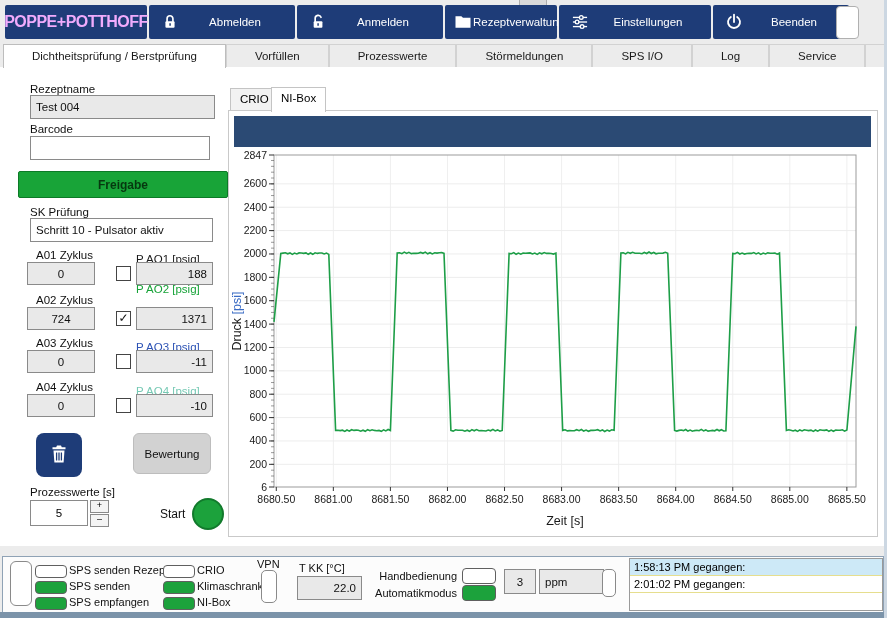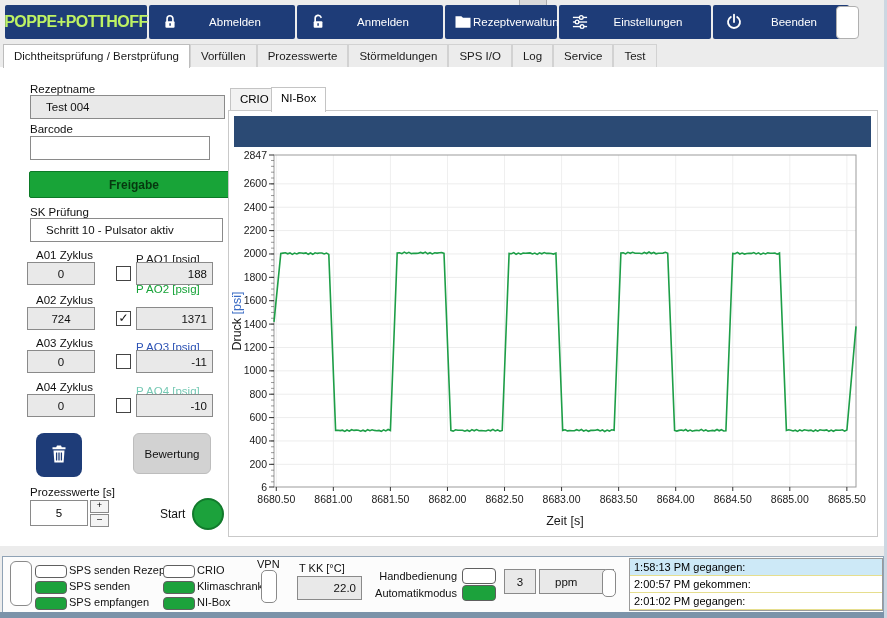--- a/index.html
+++ b/index.html
@@ -1,37 +1,37 @@
 <!DOCTYPE html>
 <html><head>
 <meta charset="utf-8">
 <style>
   html,body{margin:0;padding:0;}
   body{width:887px;height:618px;font-family:"Liberation Sans",sans-serif;background:#ececec;position:relative;overflow:hidden;}
   .screen{position:absolute;left:0;top:0;width:887px;height:618px;background:#ececec;}
   
   .toolbar{position:absolute;left:5px;top:5px;height:34px;display:flex;gap:2px;}
-  .logo{background:#1e3c78;color:#bef264;font-weight:bold;font-size:16px;letter-spacing:-0.5px;display:flex;align-items:center;justify-content:center;width:142px;border-radius:2px;}
+  .logo{background:#1e3c78;color:#f0abfc;font-weight:bold;font-size:16px;letter-spacing:-0.5px;display:flex;align-items:center;justify-content:center;width:142px;border-radius:2px;}
   .tb{background:#1e3c78;border:none;border-radius:2px;color:#fff;display:flex;align-items:center;font-family:inherit;font-size:11.5px;cursor:pointer;padding:0 8px;}
   .tb .tb-ic{width:26px;display:flex;align-items:center;justify-content:center;}
   .tb .tb-lb{flex:1;text-align:center;}
   .tb-white{position:absolute;left:836px;top:6px;width:21px;height:31px;background:#fff;border:1px solid #b0b0b0;border-radius:4px;}
   .bg-frag{position:absolute;left:519px;top:0;width:26px;height:5px;background:#d9d9d9;border:1px solid #adadad;border-top:none;}
   
   .tabstrip{position:absolute;left:0;top:44px;width:884px;height:23px;display:flex;padding-left:3px;border-bottom:1px solid #d2d2d2;background:#ececec;}
-  .tab{font-size:11.5px;color:#1a1a1a;line-height:22px;padding:0 10px;border:1px solid #d2d2d2;border-bottom:none;white-space:nowrap;cursor:pointer;}
+  .tab{font-size:11.5px;color:#1a1a1a;line-height:22px;padding:0 28px;border:1px solid #d2d2d2;border-bottom:none;white-space:nowrap;cursor:pointer;}
   .tab.active{background:#fff;position:relative;z-index:2;margin-bottom:-1px;border-color:#bdbdbd;}
   
   .content{position:absolute;left:0;top:67px;width:884px;height:479px;background:#fff;}
   .lbl{position:absolute;font-size:11.5px;color:#111;white-space:nowrap;}
   .box{position:absolute;border:1px solid #8a8a8a;font-size:11.5px;color:#111;display:flex;align-items:center;background:#e9e9e9;}
   .box.white{background:#fff;}
   .box.center{justify-content:center;}
   .box.right{justify-content:flex-end;padding-right:5px;}
-  .box.left{padding-left:15px;}
+  .box.left{padding-left:5px;}
   input.box{padding:0 4px;font-family:inherit;}
   .btn-green{position:absolute;background:#18a438;border:1px solid #0c7a27;border-radius:2px;color:#06380f;font-weight:bold;font-size:12px;display:flex;align-items:center;justify-content:center;cursor:pointer;}
   .cb{position:absolute;width:13px;height:13px;background:#fff;border:1px solid #444;cursor:pointer;font-size:12px;line-height:12px;text-align:center;color:#111;}
   .cb[data-checked="true"]::after{content:"✓";}
   .trash-btn{position:absolute;width:46px;height:44px;background:#1e3c78;border:none;border-radius:8px;display:flex;align-items:center;justify-content:center;cursor:pointer;}
   .gray-btn{position:absolute;background:#d2d2d2;border:1px solid #bdbdbd;border-radius:6px;font-size:11.5px;color:#111;display:flex;align-items:center;justify-content:center;cursor:pointer;font-family:inherit;}
   .spin{position:absolute;display:flex;}
   .spin .val{width:56px;height:24px;background:#fff;border:1px solid #8a8a8a;font-size:11.5px;display:flex;align-items:center;justify-content:center;}
   .spin .updown{display:flex;flex-direction:column;margin-left:2px;}
   .spin .updown div{width:17px;height:11px;border:1px solid #8a8a8a;font-size:9px;line-height:9px;text-align:center;background:#f4f4f4;cursor:pointer;}
@@ -136,21 +136,21 @@
   </div>
 
   <div class="content">
 
     <div class="lbl" style="left:30px;top:16px">Rezeptname</div>
     <div class="box left" style="left:30px;top:28px;width:178px;height:22px">Test 004</div>
 
     <div class="lbl" style="left:30px;top:56px">Barcode</div>
     <input class="box white" style="left: 30px; top: 69px; width: 170px; height: 22px;" value="">
 
-    <button class="btn-green" style="left:29px;top:104px;width:210px;height:27px">Freigabe</button>
+    <button class="btn-green" style="left:18px;top:104px;width:210px;height:27px">Freigabe</button>
 
     <div class="lbl" style="left:30px;top:139px">SK Prüfung</div>
     <div class="box white left" style="left:30px;top:151px;width:176px;height:22px">Schritt 10 - Pulsator aktiv</div>
 
     <div class="lbl" style="left:36px;top:182px">A01 Zyklus</div>
     <div class="box center" style="left:27px;top:195px;width:66px;height:21px">0</div>
     <div class="cb" style="left:116px;top:199px" data-checked="false"></div>
     <div class="lbl" style="left:136px;top:186px;color:#1a1a1a">P AO1 [psig]</div>
     <div class="box right" style="left:136px;top:195px;width:70px;height:21px">188</div>
 
@@ -372,20 +372,19 @@
     <div class="pill" style="left:459px;top:11px;width:32px;height:14px" data-on="false"></div>
     <div class="slbl" style="left:365px;top:30px;width:89px;text-align:right">Automatikmodus</div>
     <div class="pill" style="left:459px;top:28px;width:32px;height:14px" data-on="true"></div>
 
     <div class="box center" style="left:501px;top:12px;width:30px;height:23px">3</div>
     <div class="box left" style="left:536px;top:12px;width:58px;height:23px">ppm</div>
     <div class="vpill" style="left:599px;top:12px;width:12px;height:26px"></div>
 
     <div class="logpanel">
       <div class="logrow" data-selected="true">1:58:13 PM gegangen:</div>
-      <div class="logrow" data-selected="false">2:00:57 PM gekommen:</div>
       <div class="logrow" data-selected="false">2:01:02 PM gegangen:</div>
     </div>
   </div>
 
   <div class="bottom-edge"></div>
   <div class="right-edge"></div>
 </div>
 
 </body></html>

